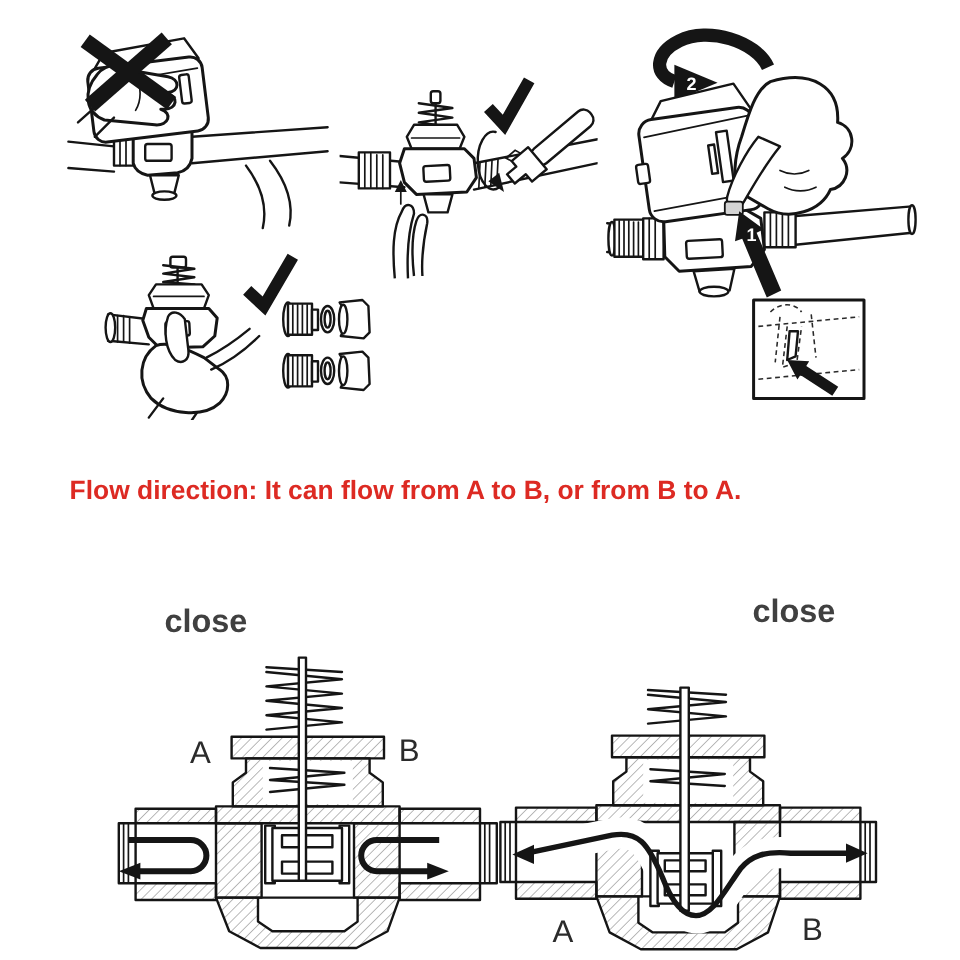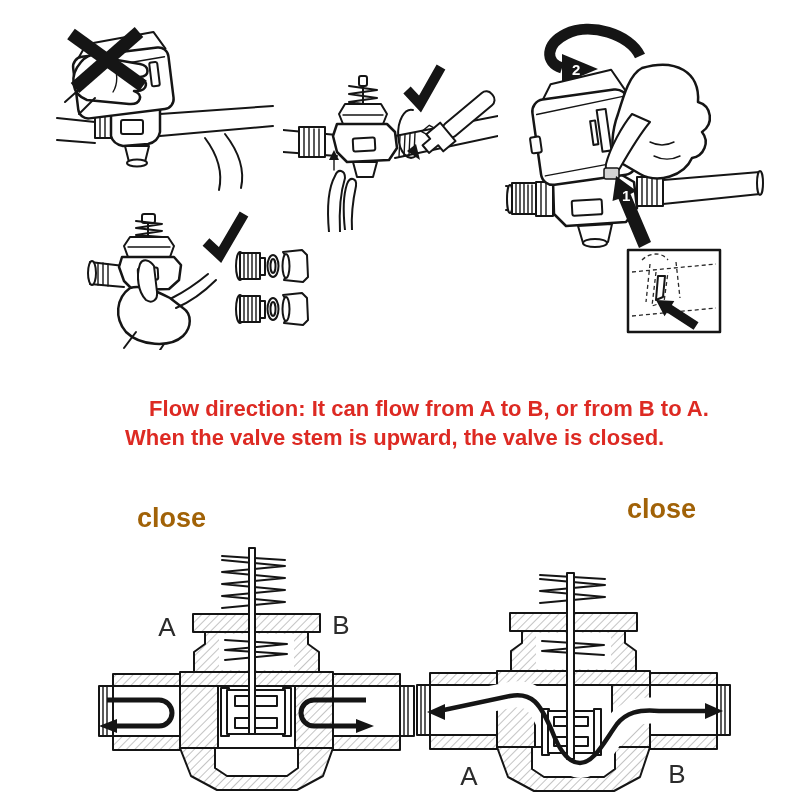--- a/index.html
+++ b/index.html
@@ -9,23 +9,23 @@
   svg text{font-family:"Liberation Sans",sans-serif;}
   .ln{stroke:#151515;fill:none;stroke-width:2;stroke-linecap:round;stroke-linejoin:round;}
   .ln15{stroke:#151515;fill:none;stroke-width:1.4;stroke-linecap:round;}
   .wh{fill:#ffffff;stroke:#151515;stroke-width:2;stroke-linejoin:round;}
   .wh25{fill:#ffffff;stroke:#151515;stroke-width:2.5;stroke-linejoin:round;}
   .blk{fill:#151515;stroke:none;}
   .thick{stroke:#151515;fill:none;stroke-width:5;}
   .dash{stroke:#2a2a2a;fill:none;stroke-width:1.3;stroke-dasharray:4,3;}
   .note{position:absolute;top:394px;left:0;width:800px;font-size:22px;line-height:29px;
         font-weight:bold;color:#dd2a23;}
-  .note .l1{padding-left:58px;text-align:center;}
+  .note .l1{padding-left:58px;}
   .note .l2{padding-left:125px;}
-  .mode-label{position:absolute;font-size:27px;font-weight:bold;color:#a16207;}
+  .mode-label{position:absolute;font-size:27px;font-weight:bold;color:#404040;}
   .lab-close{left:137px;top:503px;}
   .lab-open{left:627px;top:494px;}
   .port-label{font-size:26px;fill:#2b2b2b;font-weight:400;}
   .step-num{font-size:15px;font-weight:bold;fill:#ffffff;}
 </style>
 </head>
 <body>
 
 <div class="canvas">
 
@@ -205,21 +205,20 @@
       <path class="dash" d="M150,254 L146,292"></path>
       <path class="dash" d="M176,252 L180,288"></path>
       <path class="dash" d="M156,262 L152,296 L164,292 L168,262"></path>
       <path class="wh" d="M158,266 L156,290 L163,287 L165,266 Z" stroke-width="1.5"></path>
       <polygon class="blk" points="156,290 174.3,291.1 171.9,294.9 198.5,312.2 193.6,319.8 167,302.5 164.5,306.3"></polygon>
     </g>
   </svg>
 
   <div class="note">
     <div class="l1">Flow direction: It can flow from A to B, or from B to A.</div>
-    <div class="l2">When the valve stem is upward, the valve is closed.</div>
   </div>
 
   <div class="mode-label lab-close">close</div>
   <div class="mode-label lab-open">close</div>
 
   <svg class="fig" style="left:55px;top:540px" width="365" height="260" viewBox="0 0 365 260">
     <defs>
       <pattern id="hC" width="6" height="6" patternUnits="userSpaceOnUse" patternTransform="rotate(45)">
         <line x1="0" y1="0" x2="0" y2="6" stroke="#8a8a8a" stroke-width="1"></line>
       </pattern>

